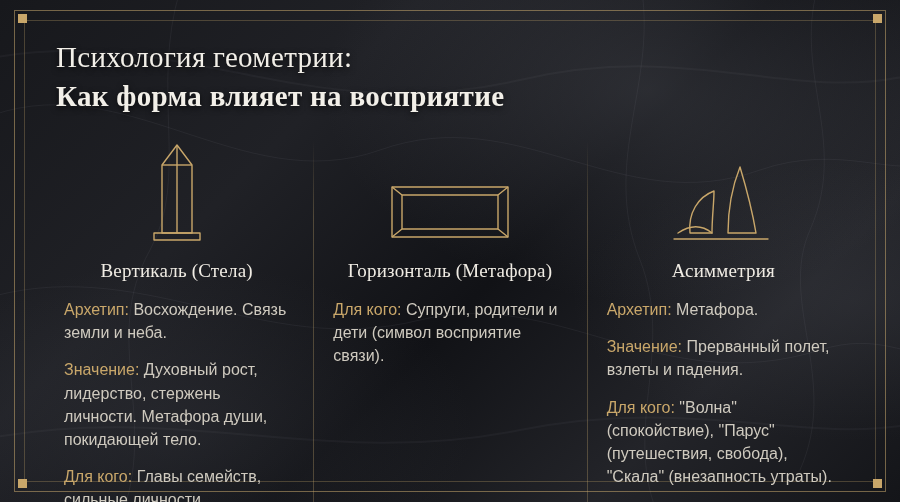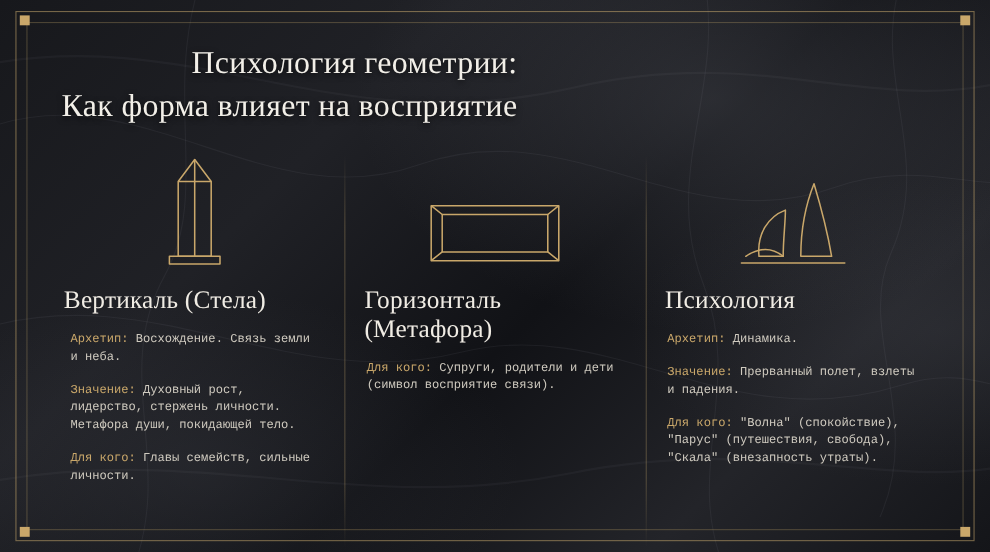--- a/index.html
+++ b/index.html
@@ -58,23 +58,22 @@
 
   .title {
     position: absolute;
     left: 56px;
     top: 38px;
     font-size: 29px;
     line-height: 1.33;
     color: #f2efe8;
     letter-spacing: 0.3px;
     text-shadow: 0 2px 6px rgba(0,0,0,0.7);
-    text-align: right;
-  }
-  .title .l2 { display: block; }
+  }
+  .title .l2 { display: block; font-weight: bold; }
 
   .columns {
     position: absolute;
     left: 40px;
     right: 40px;
     top: 135px;
     display: flex;
   }
   .col {
     position: relative;
@@ -91,36 +90,36 @@
     width: 1px;
     background: linear-gradient(to bottom, rgba(196,166,107,0.0), rgba(196,166,107,0.32) 18%, rgba(196,166,107,0.32) 82%, rgba(196,166,107,0.0));
   }
   .icon-wrap {
     height: 112px;
     display: flex;
     align-items: flex-end;
     justify-content: center;
   }
   .col-title {
-    text-align: left;
-    font-size: 23px;
+    text-align: center;
+    font-size: 19px;
     color: #f0ece4;
     margin-top: 13px;
     letter-spacing: 0.2px;
   }
   .entries {
     margin-top: 16px;
     padding: 0 6px;
   }
   .entry {
-    font-size: 11px;
+    font-size: 16px;
     line-height: 1.45;
     color: #cfcabf;
     margin-bottom: 14px;
-    font-family: Liberation Mono, monospace;
+    font-family: Liberation Sans, sans-serif;
   }
   .entry .lbl {
     color: #c9a76a;
   }
   .c2 .entries, .c3 .entries { padding-left: 2px; }
 </style>
 </head>
 <body>
 
 <div class="slide">
@@ -200,24 +199,24 @@
       <div class="icon-wrap">
         <svg width="110" height="86" viewBox="0 0 110 86">
           <g fill="none" stroke="#c9a76a" stroke-width="1.4" stroke-linecap="round" stroke-linejoin="round">
             <path d="M72,6 C78,26 84,48 88,72 L60,72 C60,50 64,26 72,6 Z"></path>
             <path d="M46,30 C30,36 20,52 22,72 L44,72 C44,56 46,42 46,30 Z"></path>
             <path d="M10,72 C22,64 34,64 44,72"></path>
             <path d="M6,78 L100,78"></path>
           </g>
         </svg>
       </div>
-      <div class="col-title">Психология</div>
+      <div class="col-title">Асимметрия</div>
       <div class="entries">
         <div class="entry">
-          <span class="lbl">Архетип:</span><span> Динамика.</span>
+          <span class="lbl">Архетип:</span><span> Метафора.</span>
         </div>
         <div class="entry">
           <span class="lbl">Значение:</span><span> Прерванный полет, взлеты и падения.</span>
         </div>
         <div class="entry">
           <span class="lbl">Для кого:</span><span> "Волна" (спокойствие), "Парус" (путешествия, свобода), "Скала" (внезапность утраты).</span>
         </div>
       </div>
     </div>
 

